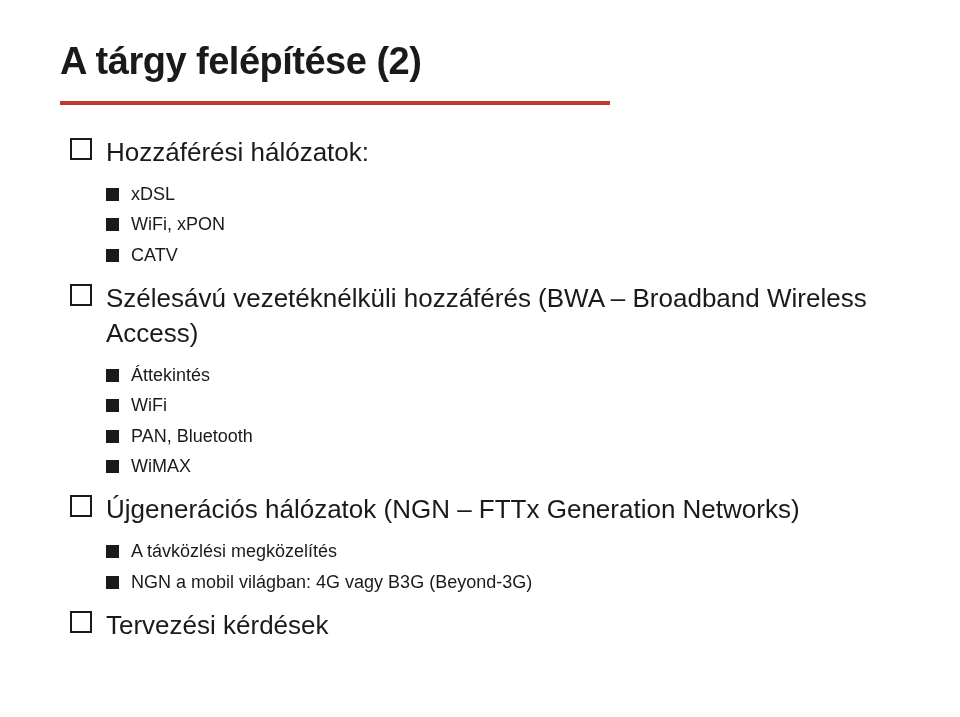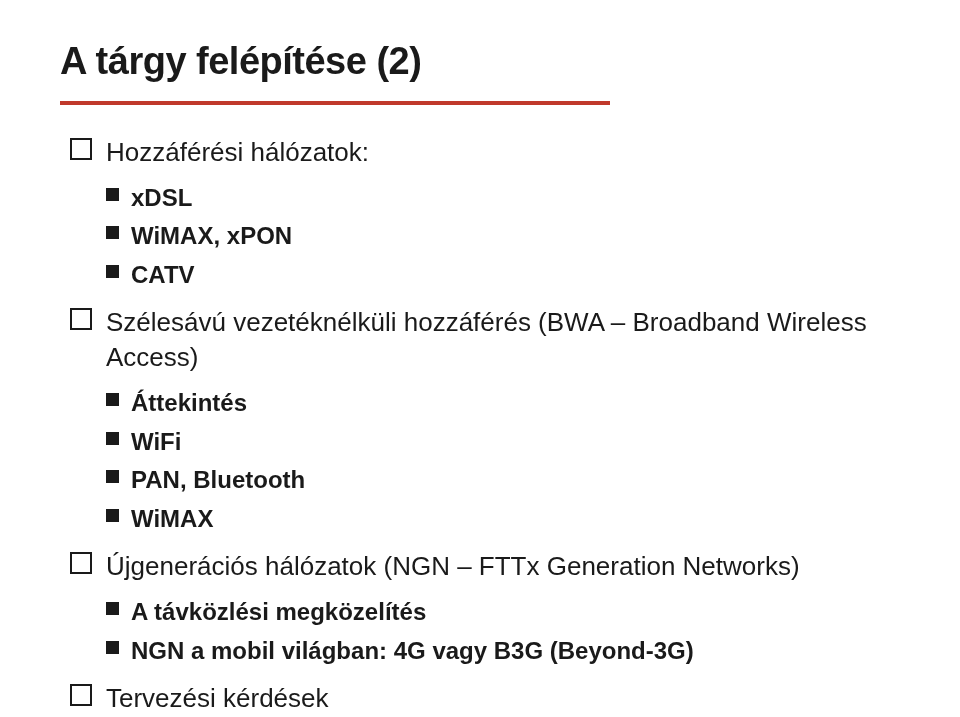--- a/index.html
+++ b/index.html
@@ -75,24 +75,23 @@
       display: inline-block;
       width: 13px;
       height: 13px;
       background: #1a1a1a;
       flex-shrink: 0;
       margin-right: 12px;
       margin-top: 6px;
     }
 
     .level2-text {
-      font-size: 24px;
+      font-size: 18px;
       color: #1a1a1a;
       line-height: 1.35;
-      font-weight: bold;
     }
 
     .level1-block {
       margin-bottom: 14px;
     }
   </style>
 </head>
 <body>
 
 <div class="slide-title">A tárgy felépítése (2)</div>
@@ -104,21 +103,21 @@
         <span class="checkbox-icon"></span>
         <div class="level1-text">Hozzáférési hálózatok:</div>
       </div>
       <div class="level2-list">
         <div class="level2-item">
           <span class="square-icon"></span>
           <span class="level2-text">xDSL</span>
         </div>
         <div class="level2-item">
           <span class="square-icon"></span>
-          <span class="level2-text">WiMAX, xPON</span>
+          <span class="level2-text">WiFi, xPON</span>
         </div>
         <div class="level2-item">
           <span class="square-icon"></span>
           <span class="level2-text">CATV</span>
         </div>
       </div>
     </div>
     <div class="level1-block">
       <div class="level1-item">
         <span class="checkbox-icon"></span>

